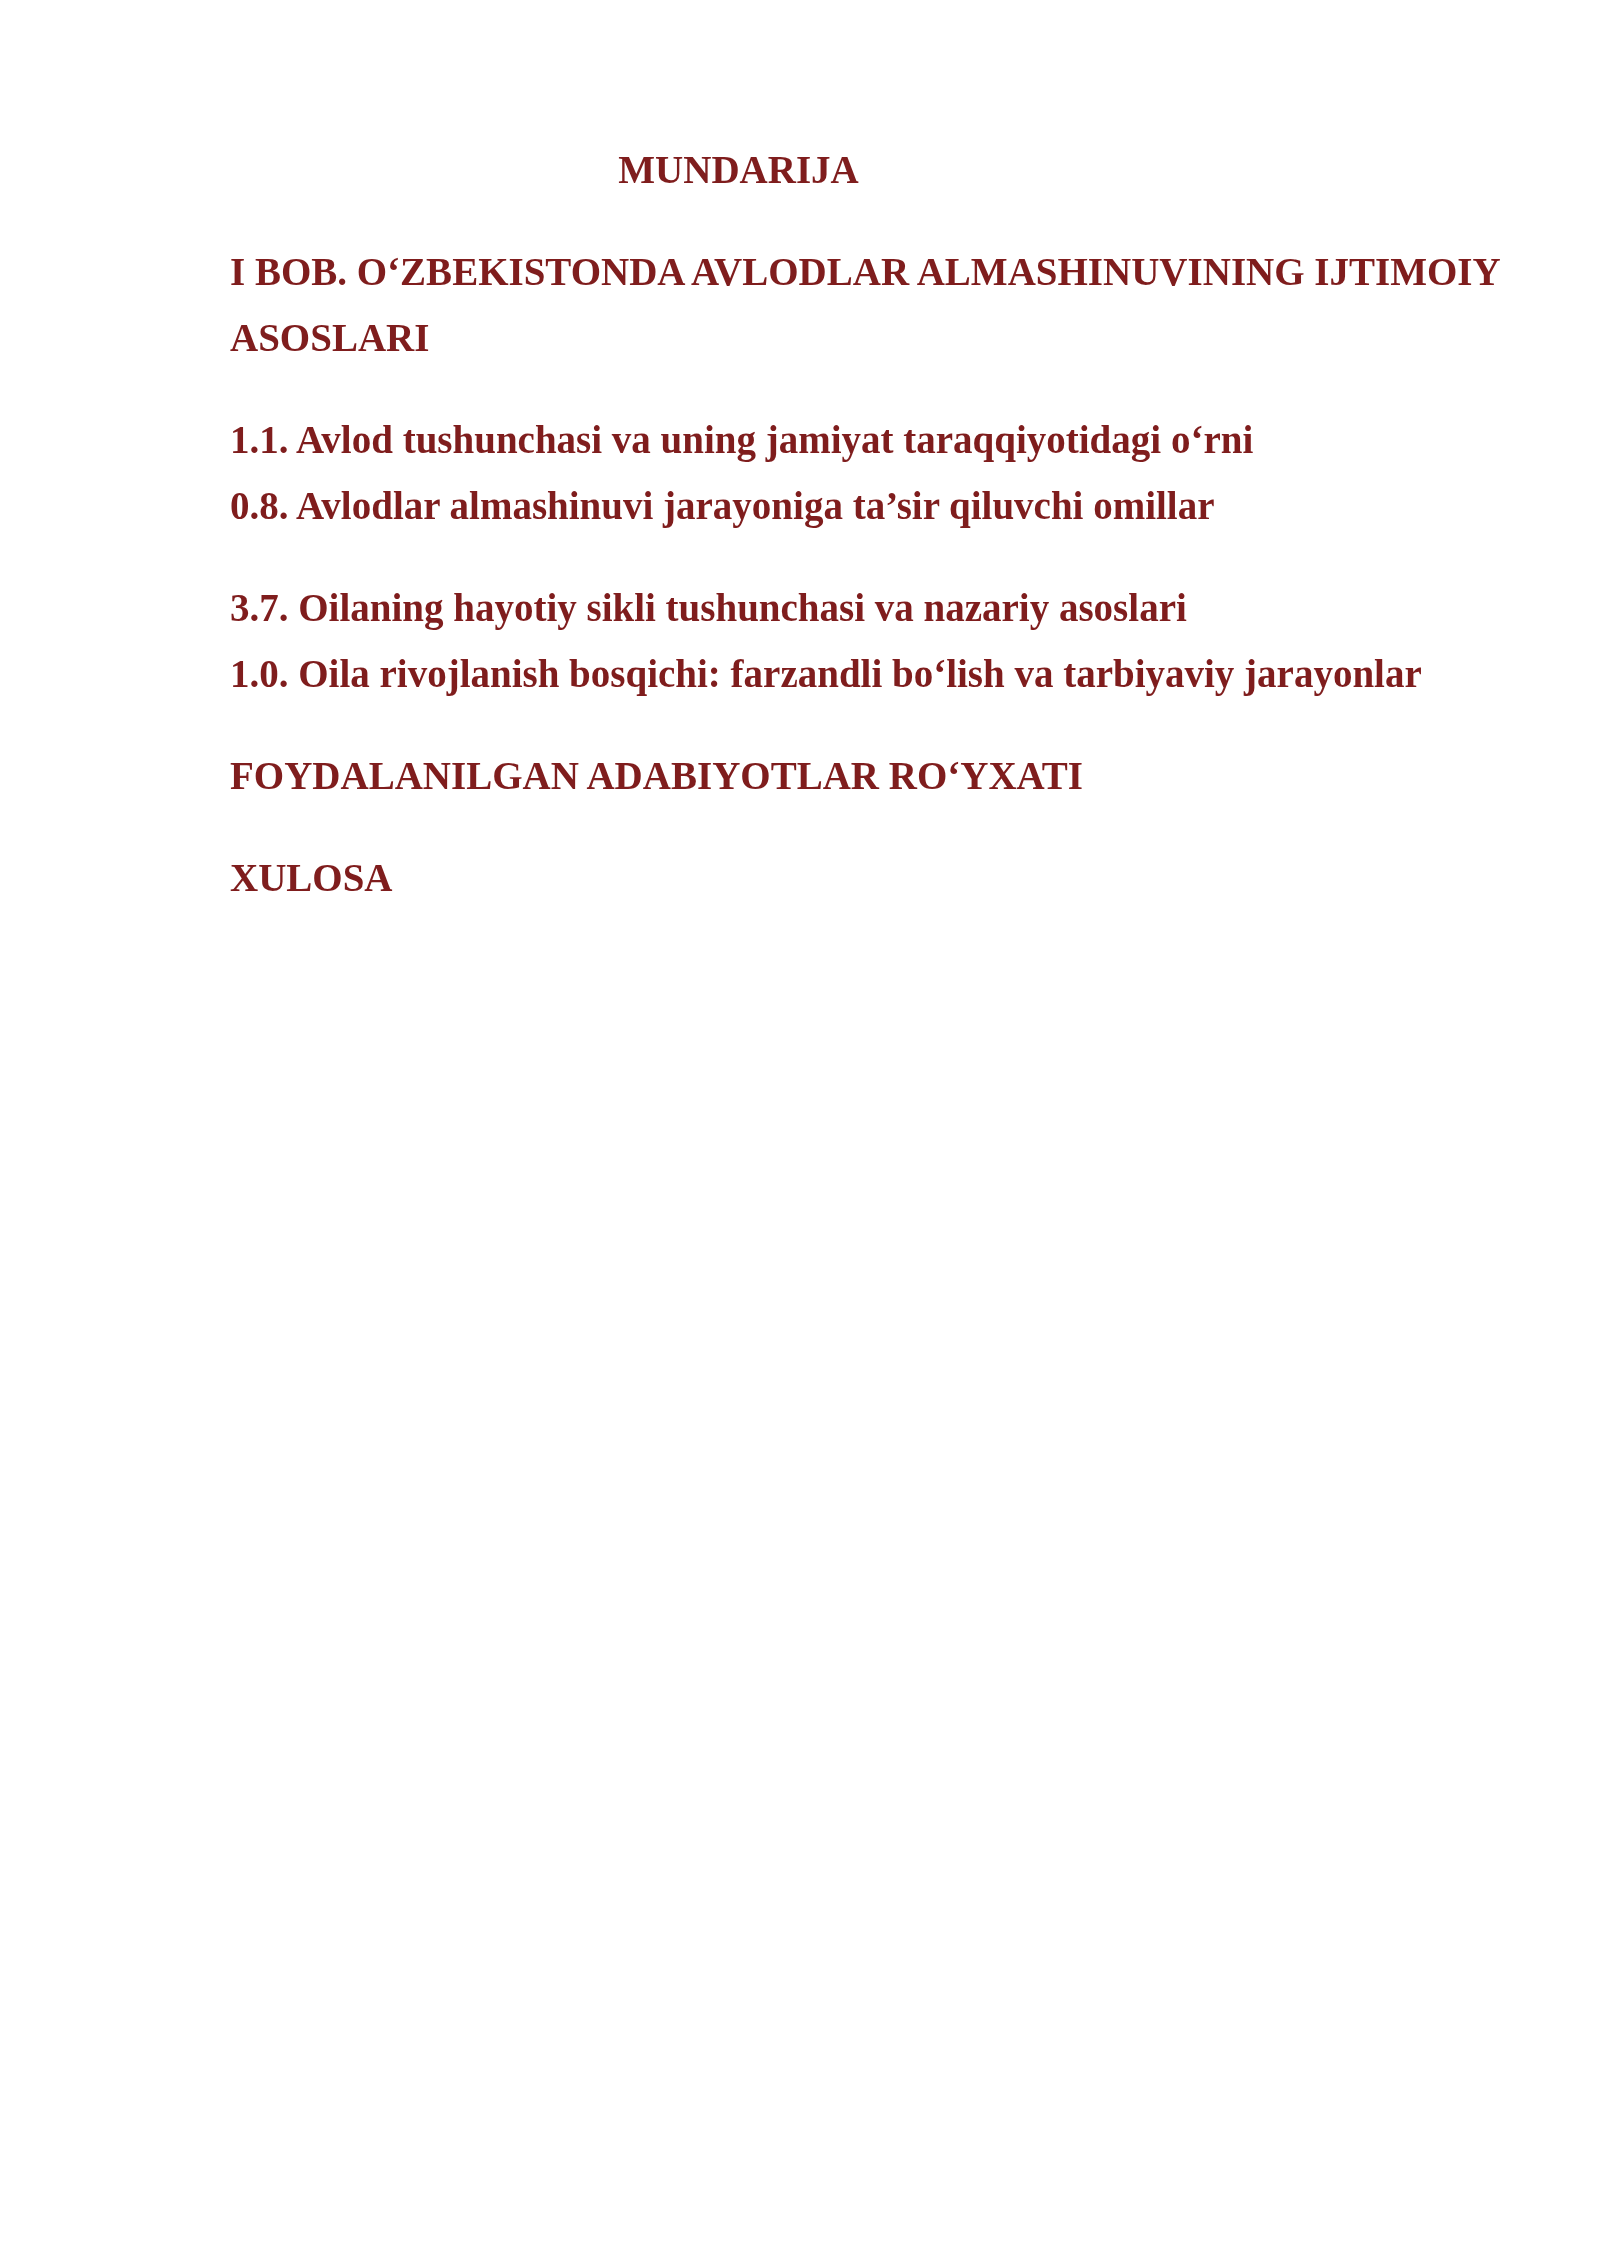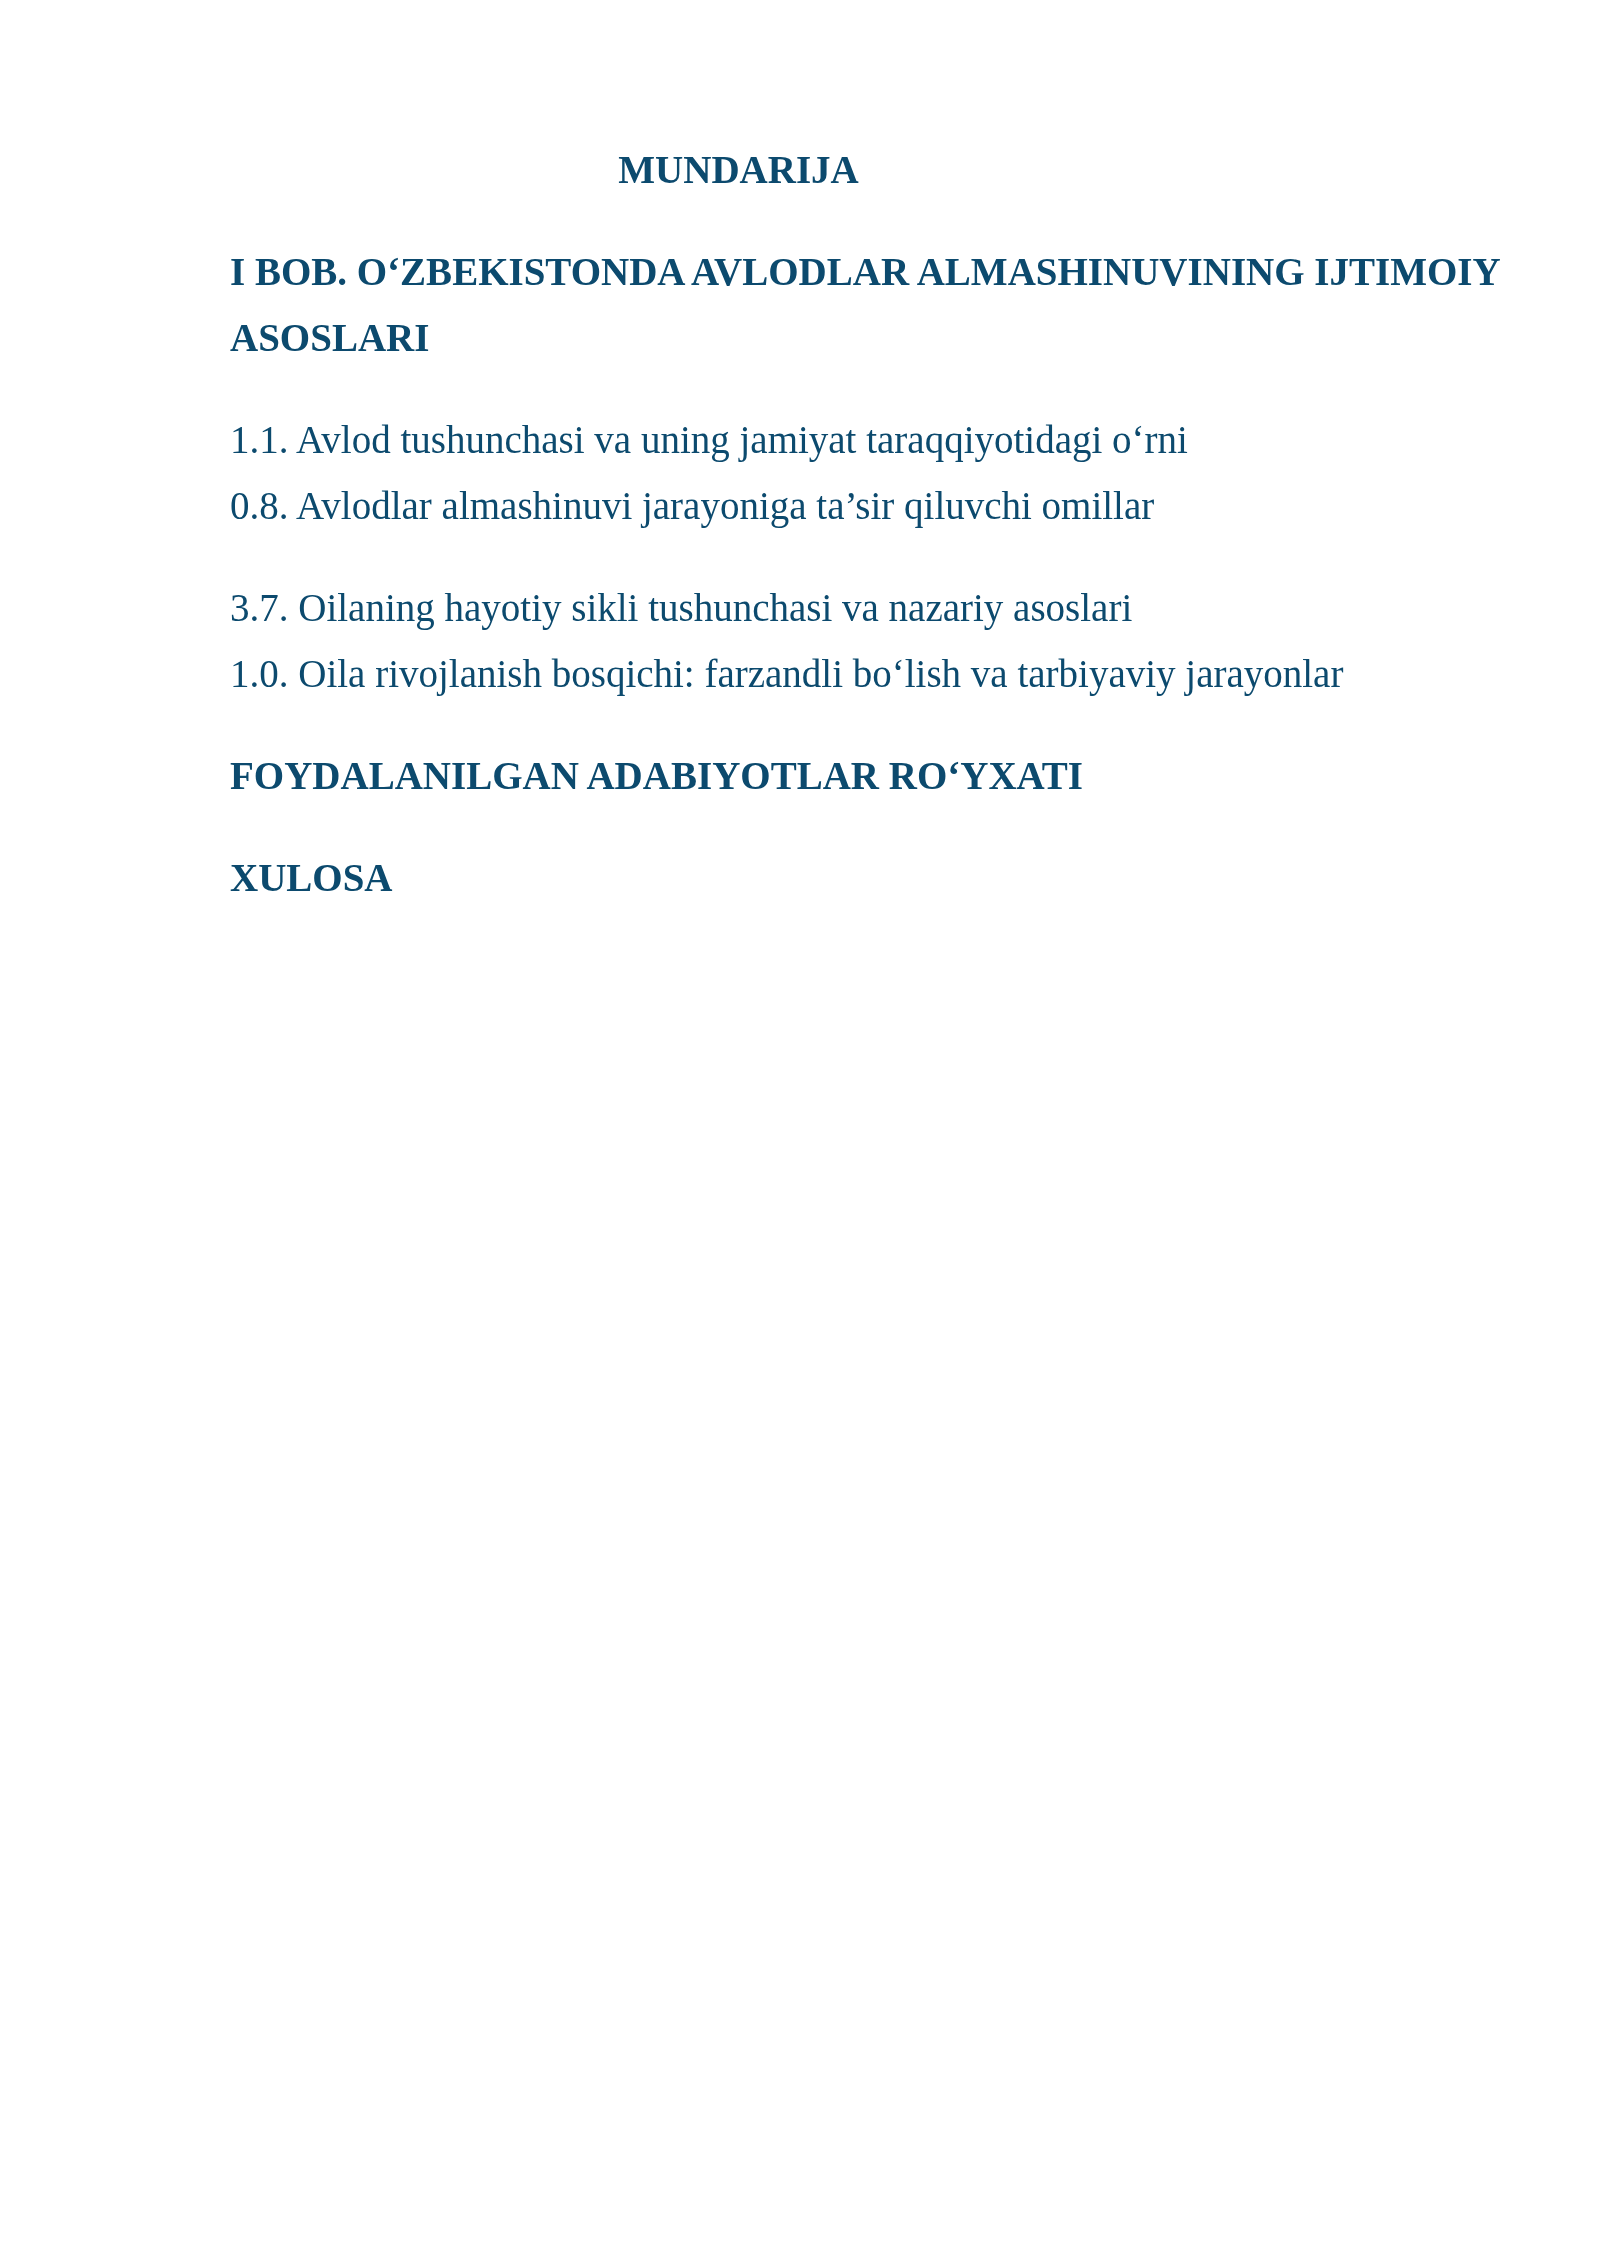--- a/index.html
+++ b/index.html
@@ -8,26 +8,27 @@
     background: #ffffff;
   }
   .page {
     position: relative;
     box-sizing: border-box;
     width: 1373px;
     height: 2262px;
     background: #ffffff;
     padding: 137px 126px 0 230px;
     font-family: "Liberation Serif", "DejaVu Serif", serif;
-    color: #0c4a6e;
+    color: #7f1d1d;
   }
   .para {
     font-size: 39px;
     line-height: 66px;
     margin: 0 0 36px 0;
+    font-weight: bold;
   }
   .bold { font-weight: bold; }
   .title-para { text-align: center; }
   .line { white-space: nowrap; }
 </style>
 </head>
 <body>
 
 <div class="page">
 

